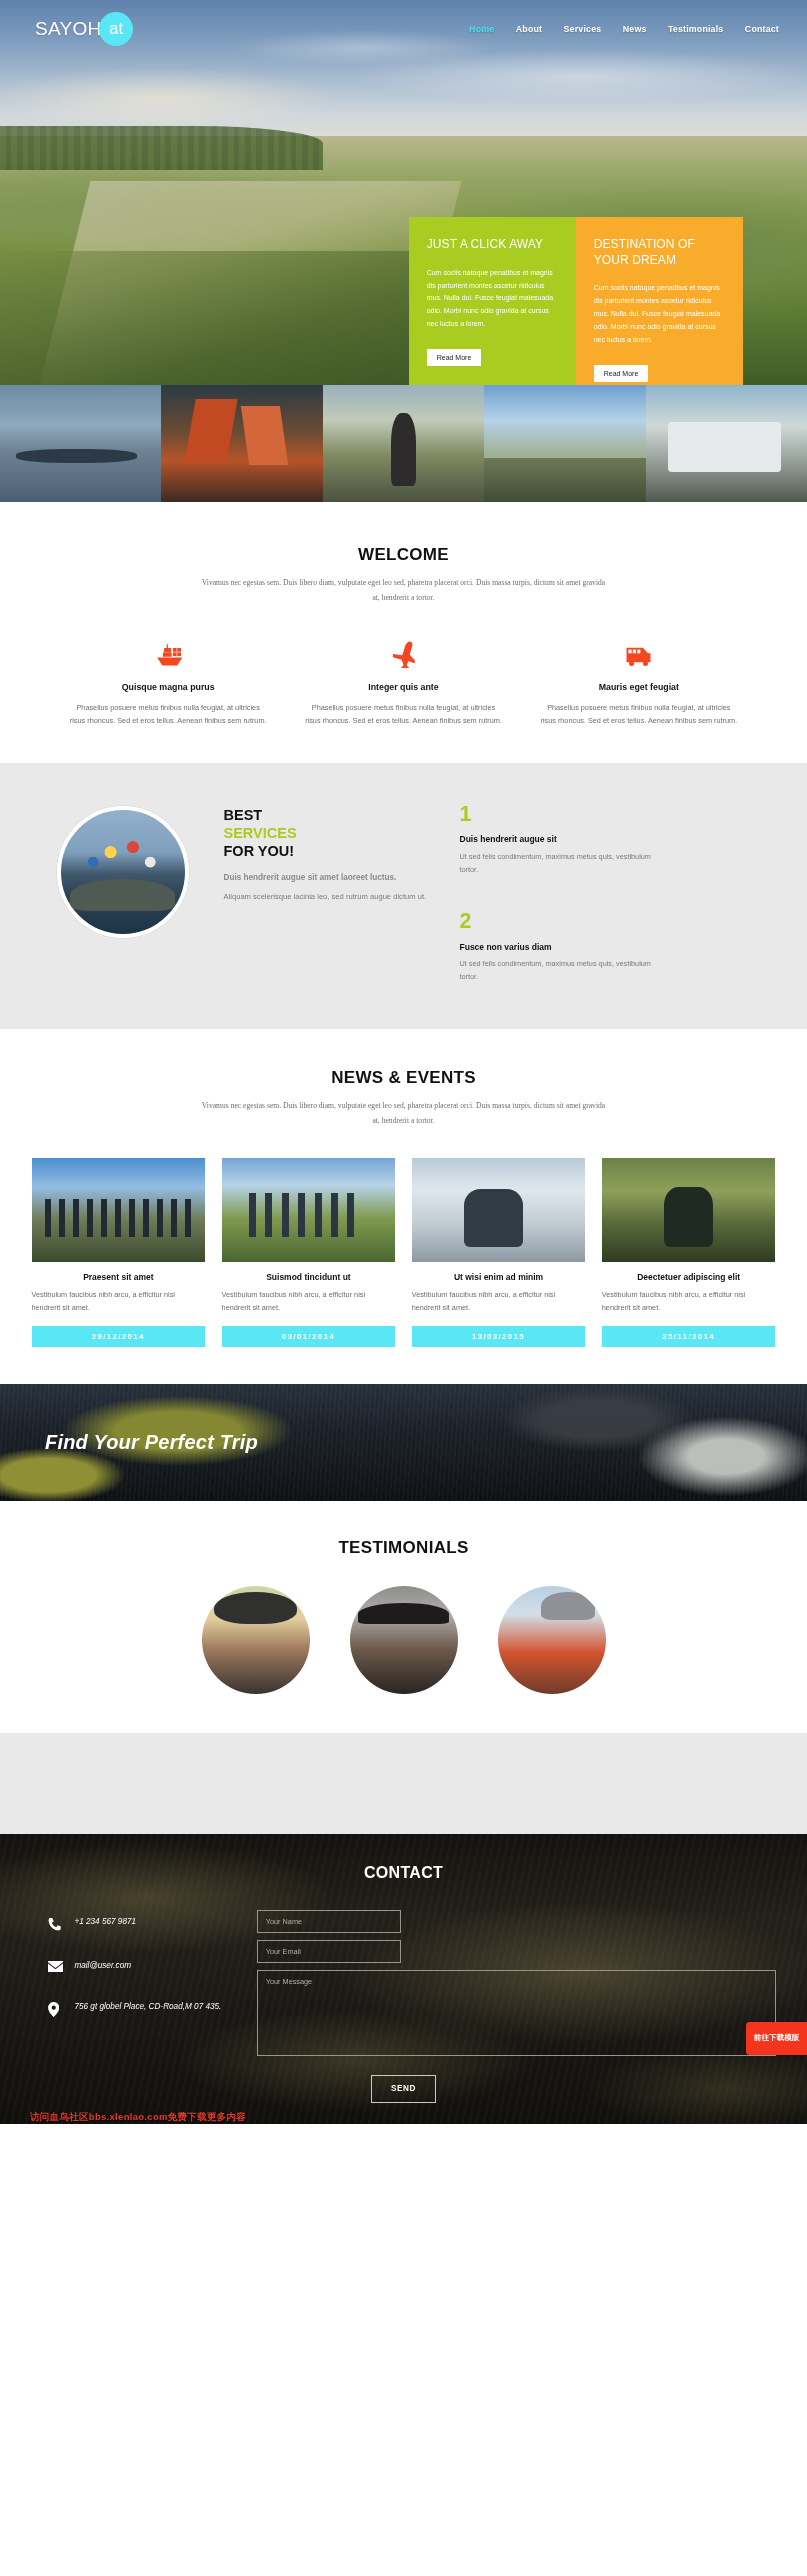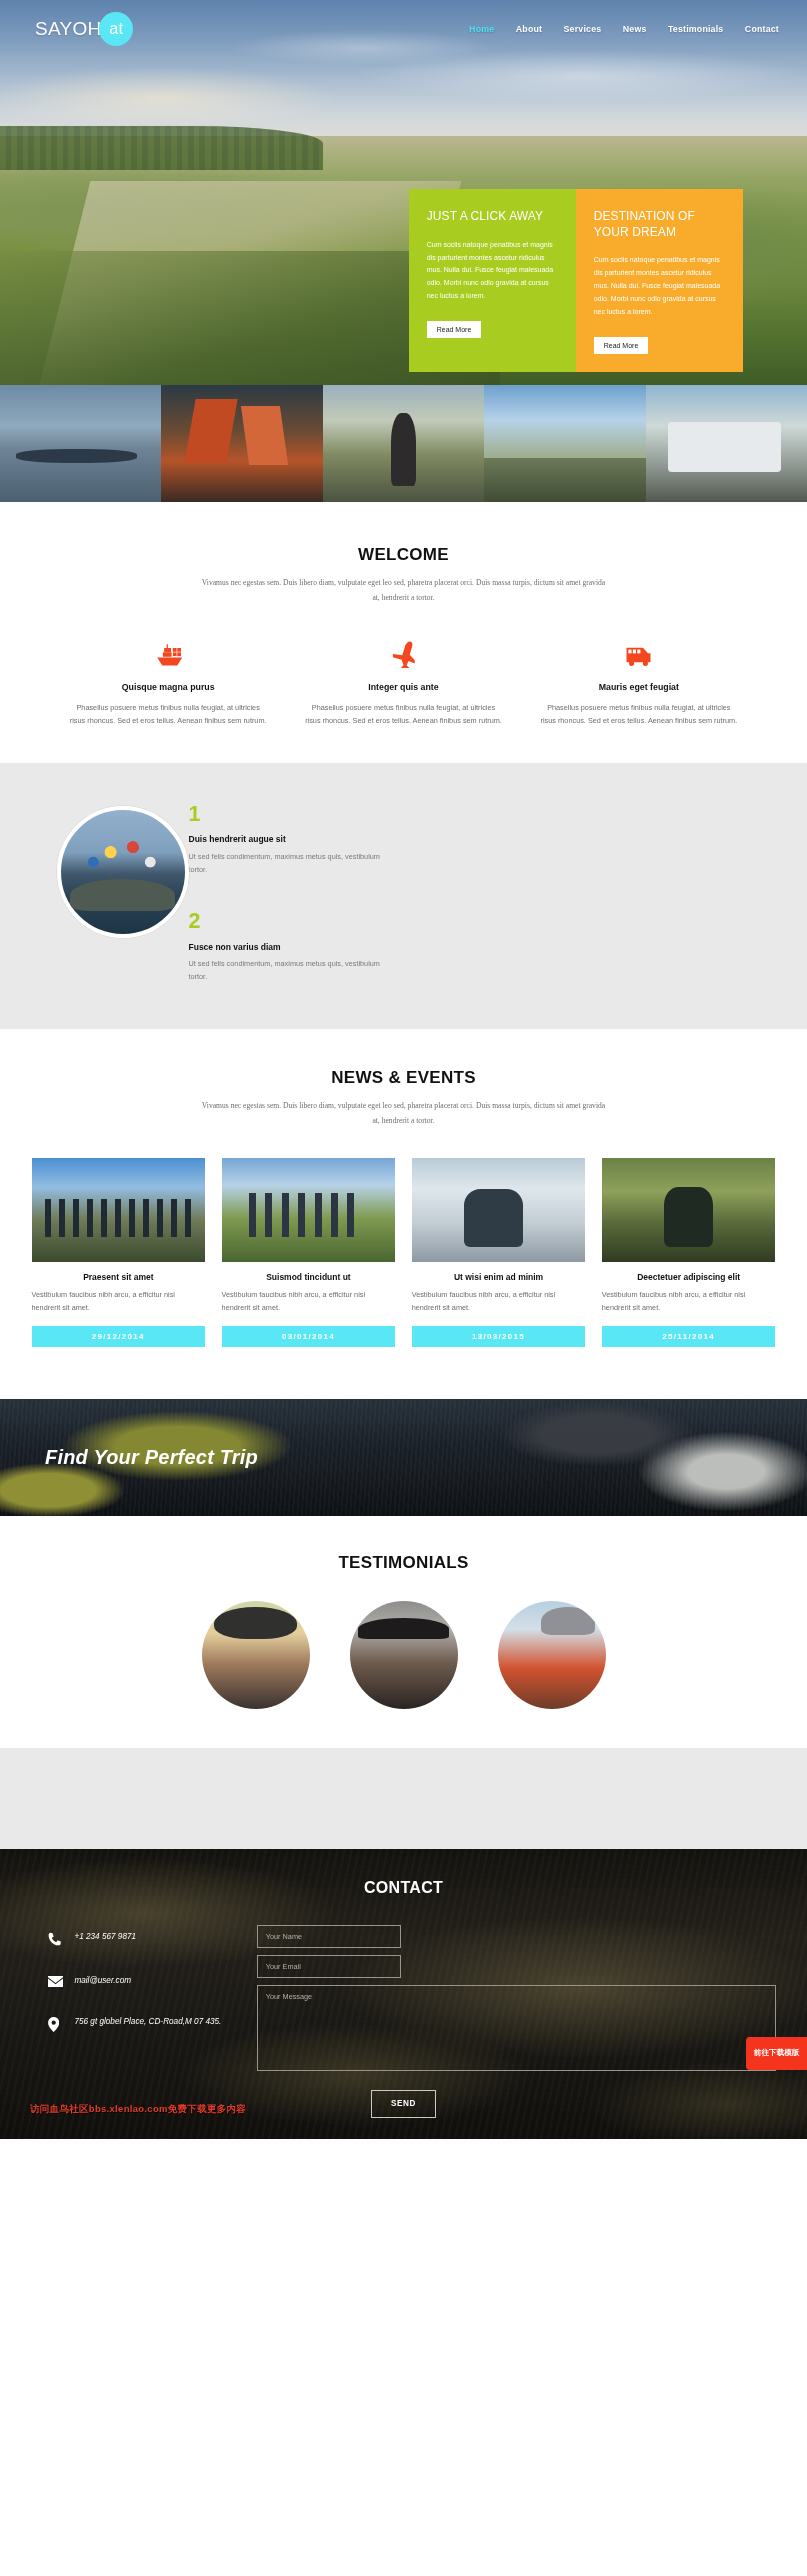--- a/index.html
+++ b/index.html
@@ -73,21 +73,21 @@
   nav.main-nav a {
     color: #ffffff; text-decoration: none; font-size: 8.8px; font-weight: bold;
     letter-spacing: 0.2px;
     text-shadow: 0 0.6px 1.3px rgba(40,60,80,.35);
   }
   nav.main-nav a.active { color: #4ce2f2; }
 
   
   .promo-row { position:absolute; top: 189px; left: 409px; display: flex; z-index: 30; }
   .promo {
-    width: 167px; height: 183px; padding: 20px 17.7px 0 17.7px; color: #ffffff;
+    width: 167px; height: 183px; padding: 20px 17.7px 0 17.7px; color: #ffffff; margin-top: 28px;
   }
   .promo.green { background: #a9cc20; }
   .promo.orange { background: #f9ac2c; }
   .promo h3 {
     font-size: 12px; font-weight: 400; line-height: 1.3; letter-spacing: 0.1px;
     margin-bottom: 14px;
   }
   .promo p { font-size: 7px; line-height: 1.85; margin-bottom: 17.7px; }
   .promo .read-more {
     display: inline-block; background: #ffffff; color: #222;
@@ -154,21 +154,21 @@
   .svc-lead { margin-top: 11.4px; font-size: 8.2px; font-weight: bold; color: #8a8a8a; line-height:1.5; }
   .svc-body { margin-top: 6.3px; font-size: 7.6px; color: #7a7a7a; line-height: 1.7; }
   .svc-list { width: 208px; padding-top: 2.5px; }
   .svc-item { margin-bottom: 35px; }
   .svc-item:last-child { margin-bottom: 0; }
   .svc-num { font-size: 21.4px; font-weight: bold; color: #a9cc20; line-height: 1; margin-bottom: 8.8px; }
   .svc-item h5 { font-size: 8.5px; font-weight: bold; color:#111; margin-bottom: 5.7px; }
   .svc-item p { font-size: 7.3px; color:#7a7a7a; line-height: 1.8; }
 
   
-  .news { background:#fff; padding: 39px 0 52px; text-align:center; }
+  .news { background:#fff; padding: 39px 0 37px; text-align:center; }
   .news-grid { display:flex; width: 744px; margin: 29px auto 0; gap: 16.4px; }
   .news-card { flex:1; text-align:left; }
   .news-img { width:100%; height: 104px; overflow:hidden; position:relative; }
   .ni1{background:linear-gradient(to bottom,#4b8fd0 0%,#93bde2 28%,#6f7a56 60%,#3b4a2e 100%);}
   .ni1::after{content:"";position:absolute;left:8%;top:40%;width:84%;height:36%;background:repeating-linear-gradient(90deg,#1f2a33 0 5.7px,transparent 5.7px 14px);}
   .ni2{background:linear-gradient(to bottom,#74a6d6 0%,#b7d2e8 26%,#7f9a4f 58%,#4a6630 100%);}
   .ni2::after{content:"";position:absolute;left:16%;top:34%;width:64%;height:42%;background:repeating-linear-gradient(90deg,#2b3642 0 7px,transparent 7px 16.4px);}
   .ni3{background:linear-gradient(to bottom,#b9cbd8 0%,#dfe7ec 30%,#c2cdd4 62%,#8e9aa3 100%);}
   .ni3::after{content:"";position:absolute;left:30%;top:30%;width:34%;height:56%;background:#2f3b45;border-radius:28% 28% 10% 10%;}
   .ni4{background:linear-gradient(to bottom,#6b8246 0%,#8ea05a 32%,#5a6b3a 62%,#303b22 100%);}
@@ -253,21 +253,21 @@
   .contact-form input { width: 144px; height: 23px; margin-bottom: 7px; }
   .contact-form textarea { width: 100%; height: 86px; resize:none; }
   .contact-form input::placeholder, .contact-form textarea::placeholder { color:#b4aea3; }
   .send-row { display:flex; justify-content:center; margin-top: 19px; padding-bottom: 17.7px; }
   .send-btn {
     background: transparent; border: 0.6px solid #cfcac0; color:#ffffff;
     font-family:"Liberation Sans", sans-serif; font-weight:bold; font-size: 8.2px;
     letter-spacing:0.6px; padding: 8.8px 19px; cursor:pointer;
   }
   .watermark {
-    position:absolute; left: 30px; bottom: 23px; z-index: 5;
+    position:absolute; left: 30px; bottom: 0; z-index: 5;
     color:#e23b2a; font-size: 9.5px; font-weight:bold; letter-spacing:0.3px;
     text-shadow: 0.6px 0.6px 0 rgba(0,0,0,.7);
   }
   .dl-badge {
     position:absolute; right: 0; bottom: 69px; z-index: 6;
     background:#f4341c; color:#ffffff; font-size: 7.6px; font-weight:bold;
     padding: 11.4px 7.6px; border-radius: 3.8px 0 0 3.8px;
   }
 </style>
 </head>
@@ -358,20 +358,29 @@
       </div>
       <h4>Mauris eget feugiat</h4>
       <p>Phasellus posuere metus finibus nulla feugiat, at ultricies risus rhoncus. Sed et eros tellus. Aenean finibus sem rutrum.</p>
     </div>
   </div>
 </section>
 
 <section class="services">
   <div class="services-inner">
     <div class="svc-photo"></div>
+    <div class="svc-text">
+      <h2>
+        <span>BEST</span><br>
+        <span class="hl">SERVICES</span><br>
+        <span>FOR YOU!</span>
+      </h2>
+      <p class="svc-lead">Duis hendrerit augue sit amet laoreet luctus.</p>
+      <p class="svc-body">Aliquam scelerisque lacinia leo, sed rutrum augue dictum ut.</p>
+    </div>
     <div class="svc-list">
       <div class="svc-item">
         <div class="svc-num">1</div>
         <h5>Duis hendrerit augue sit</h5>
         <p>Ut sed felis condimentum, maximus metus quis, vestibulum tortor.</p>
       </div>
       <div class="svc-item">
         <div class="svc-num">2</div>
         <h5>Fusce non varius diam</h5>
         <p>Ut sed felis condimentum, maximus metus quis, vestibulum tortor.</p>

